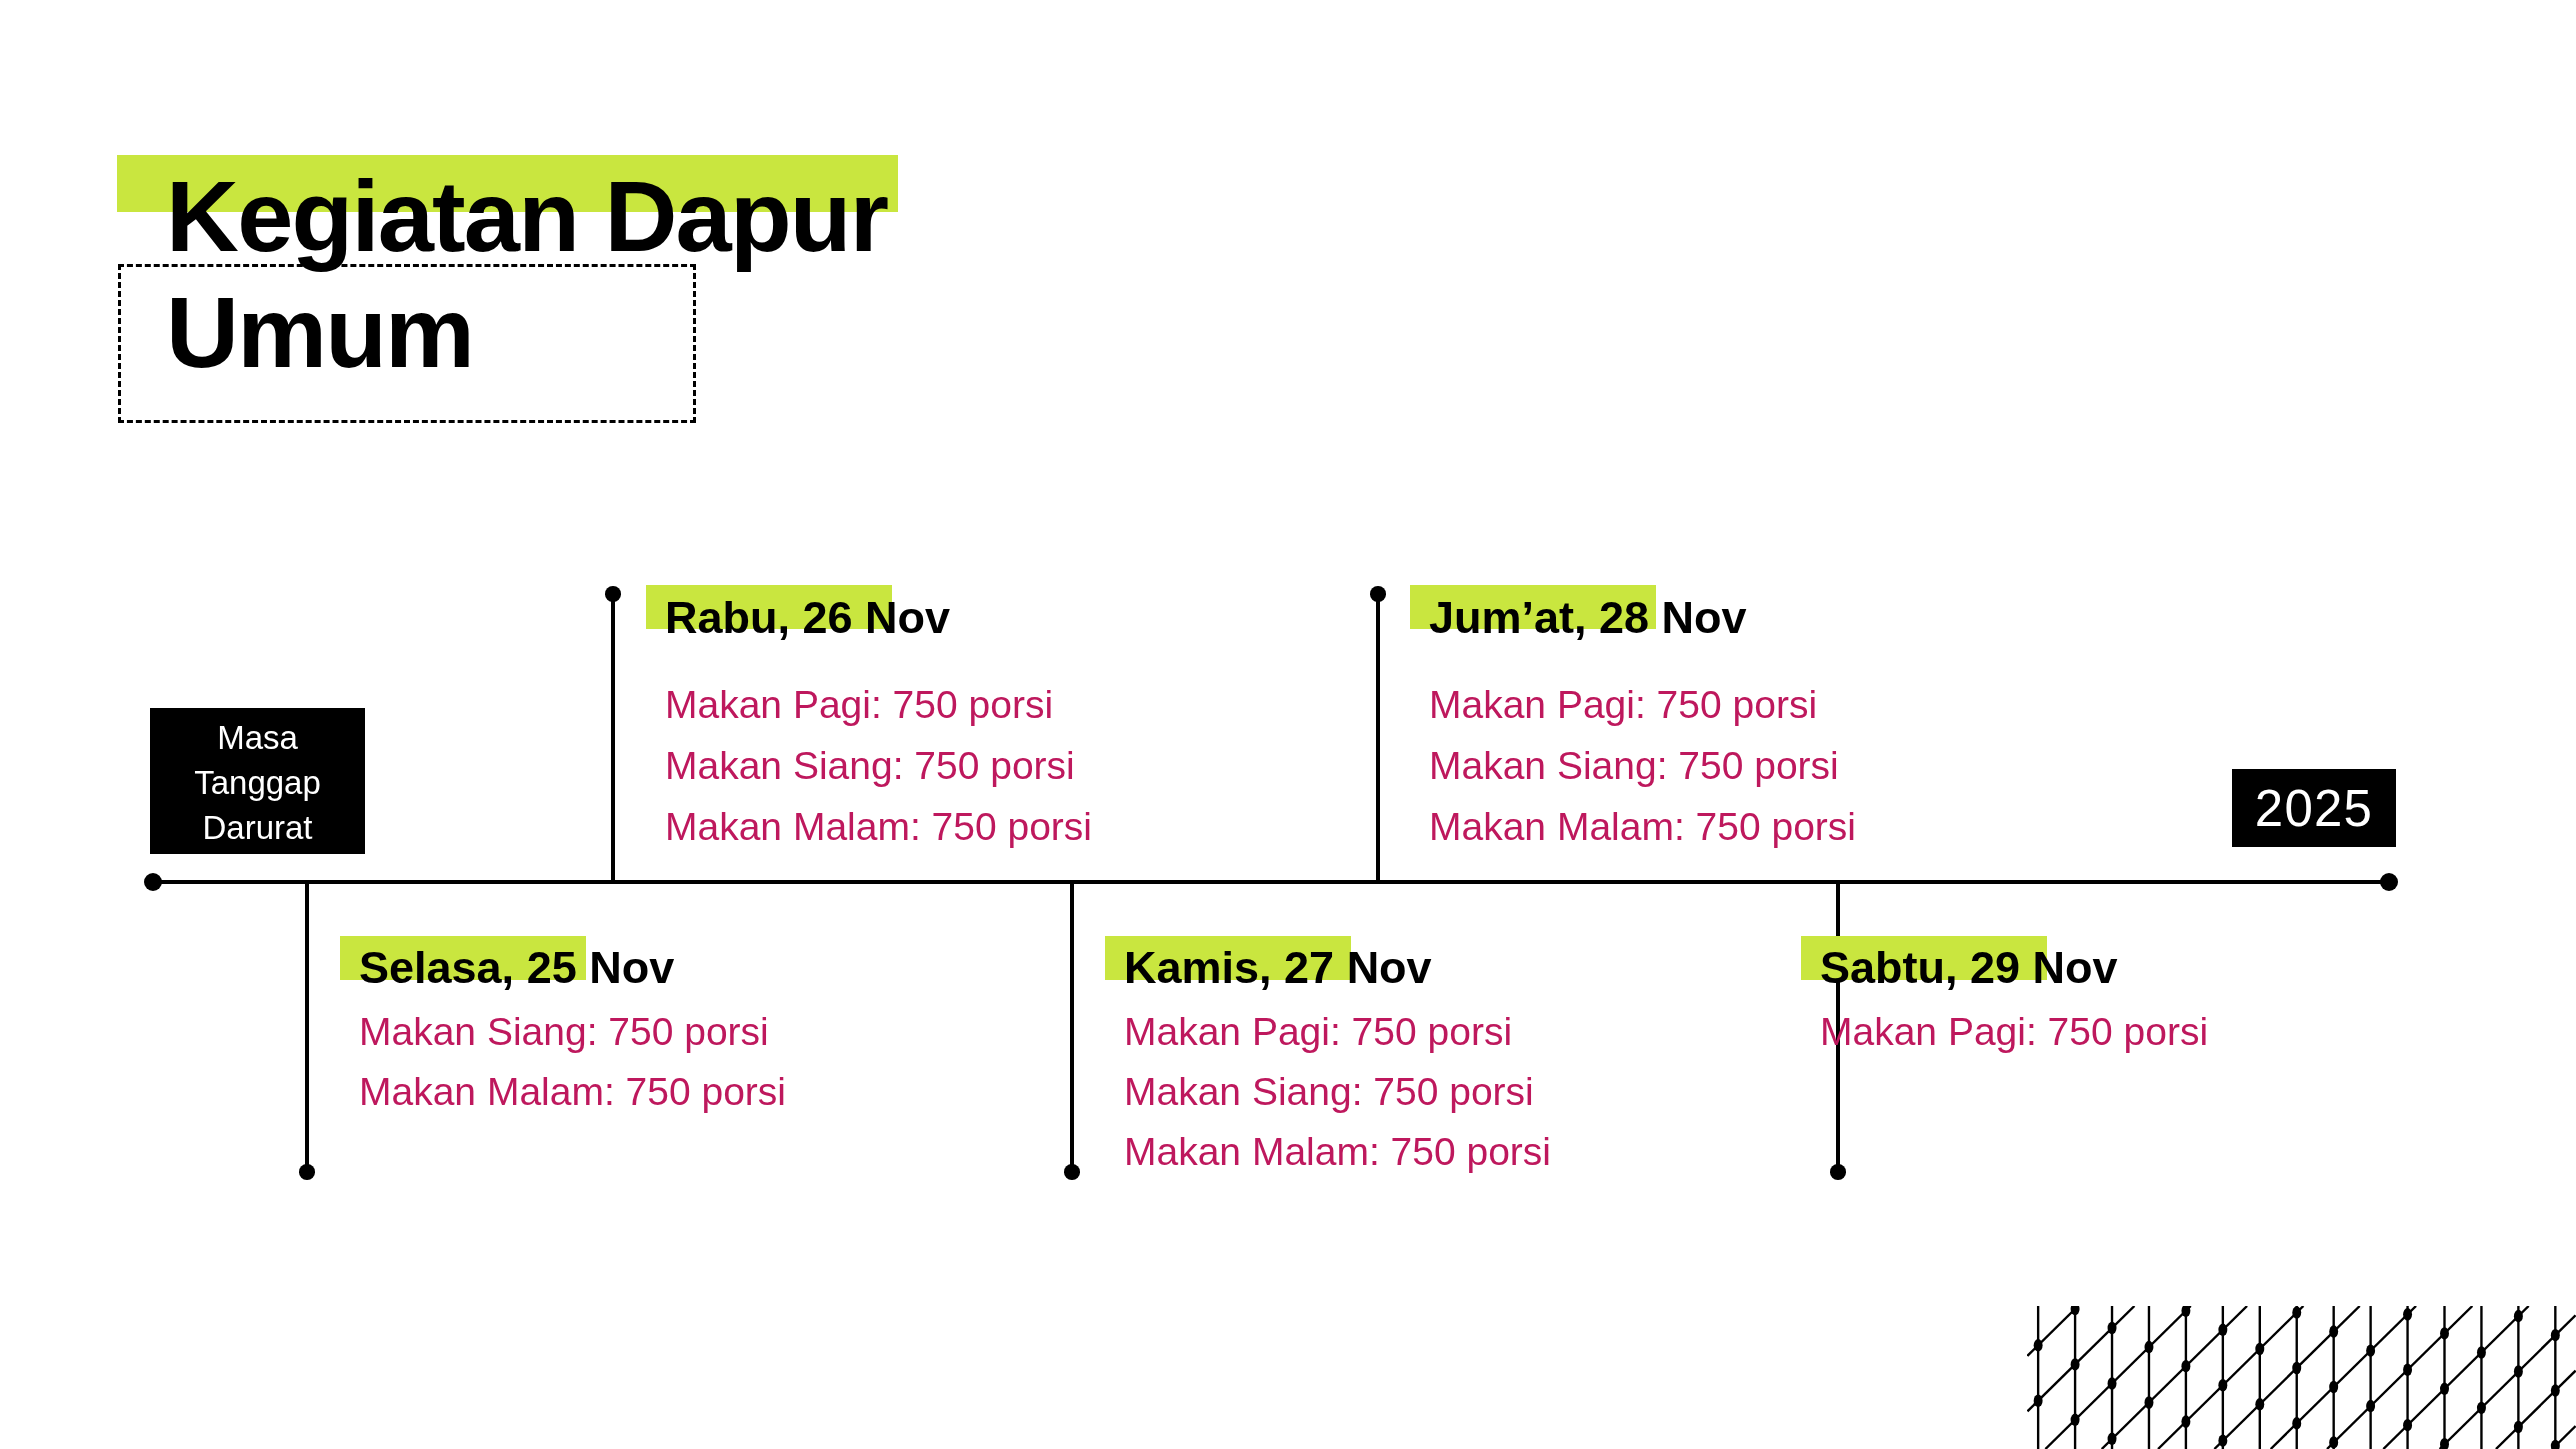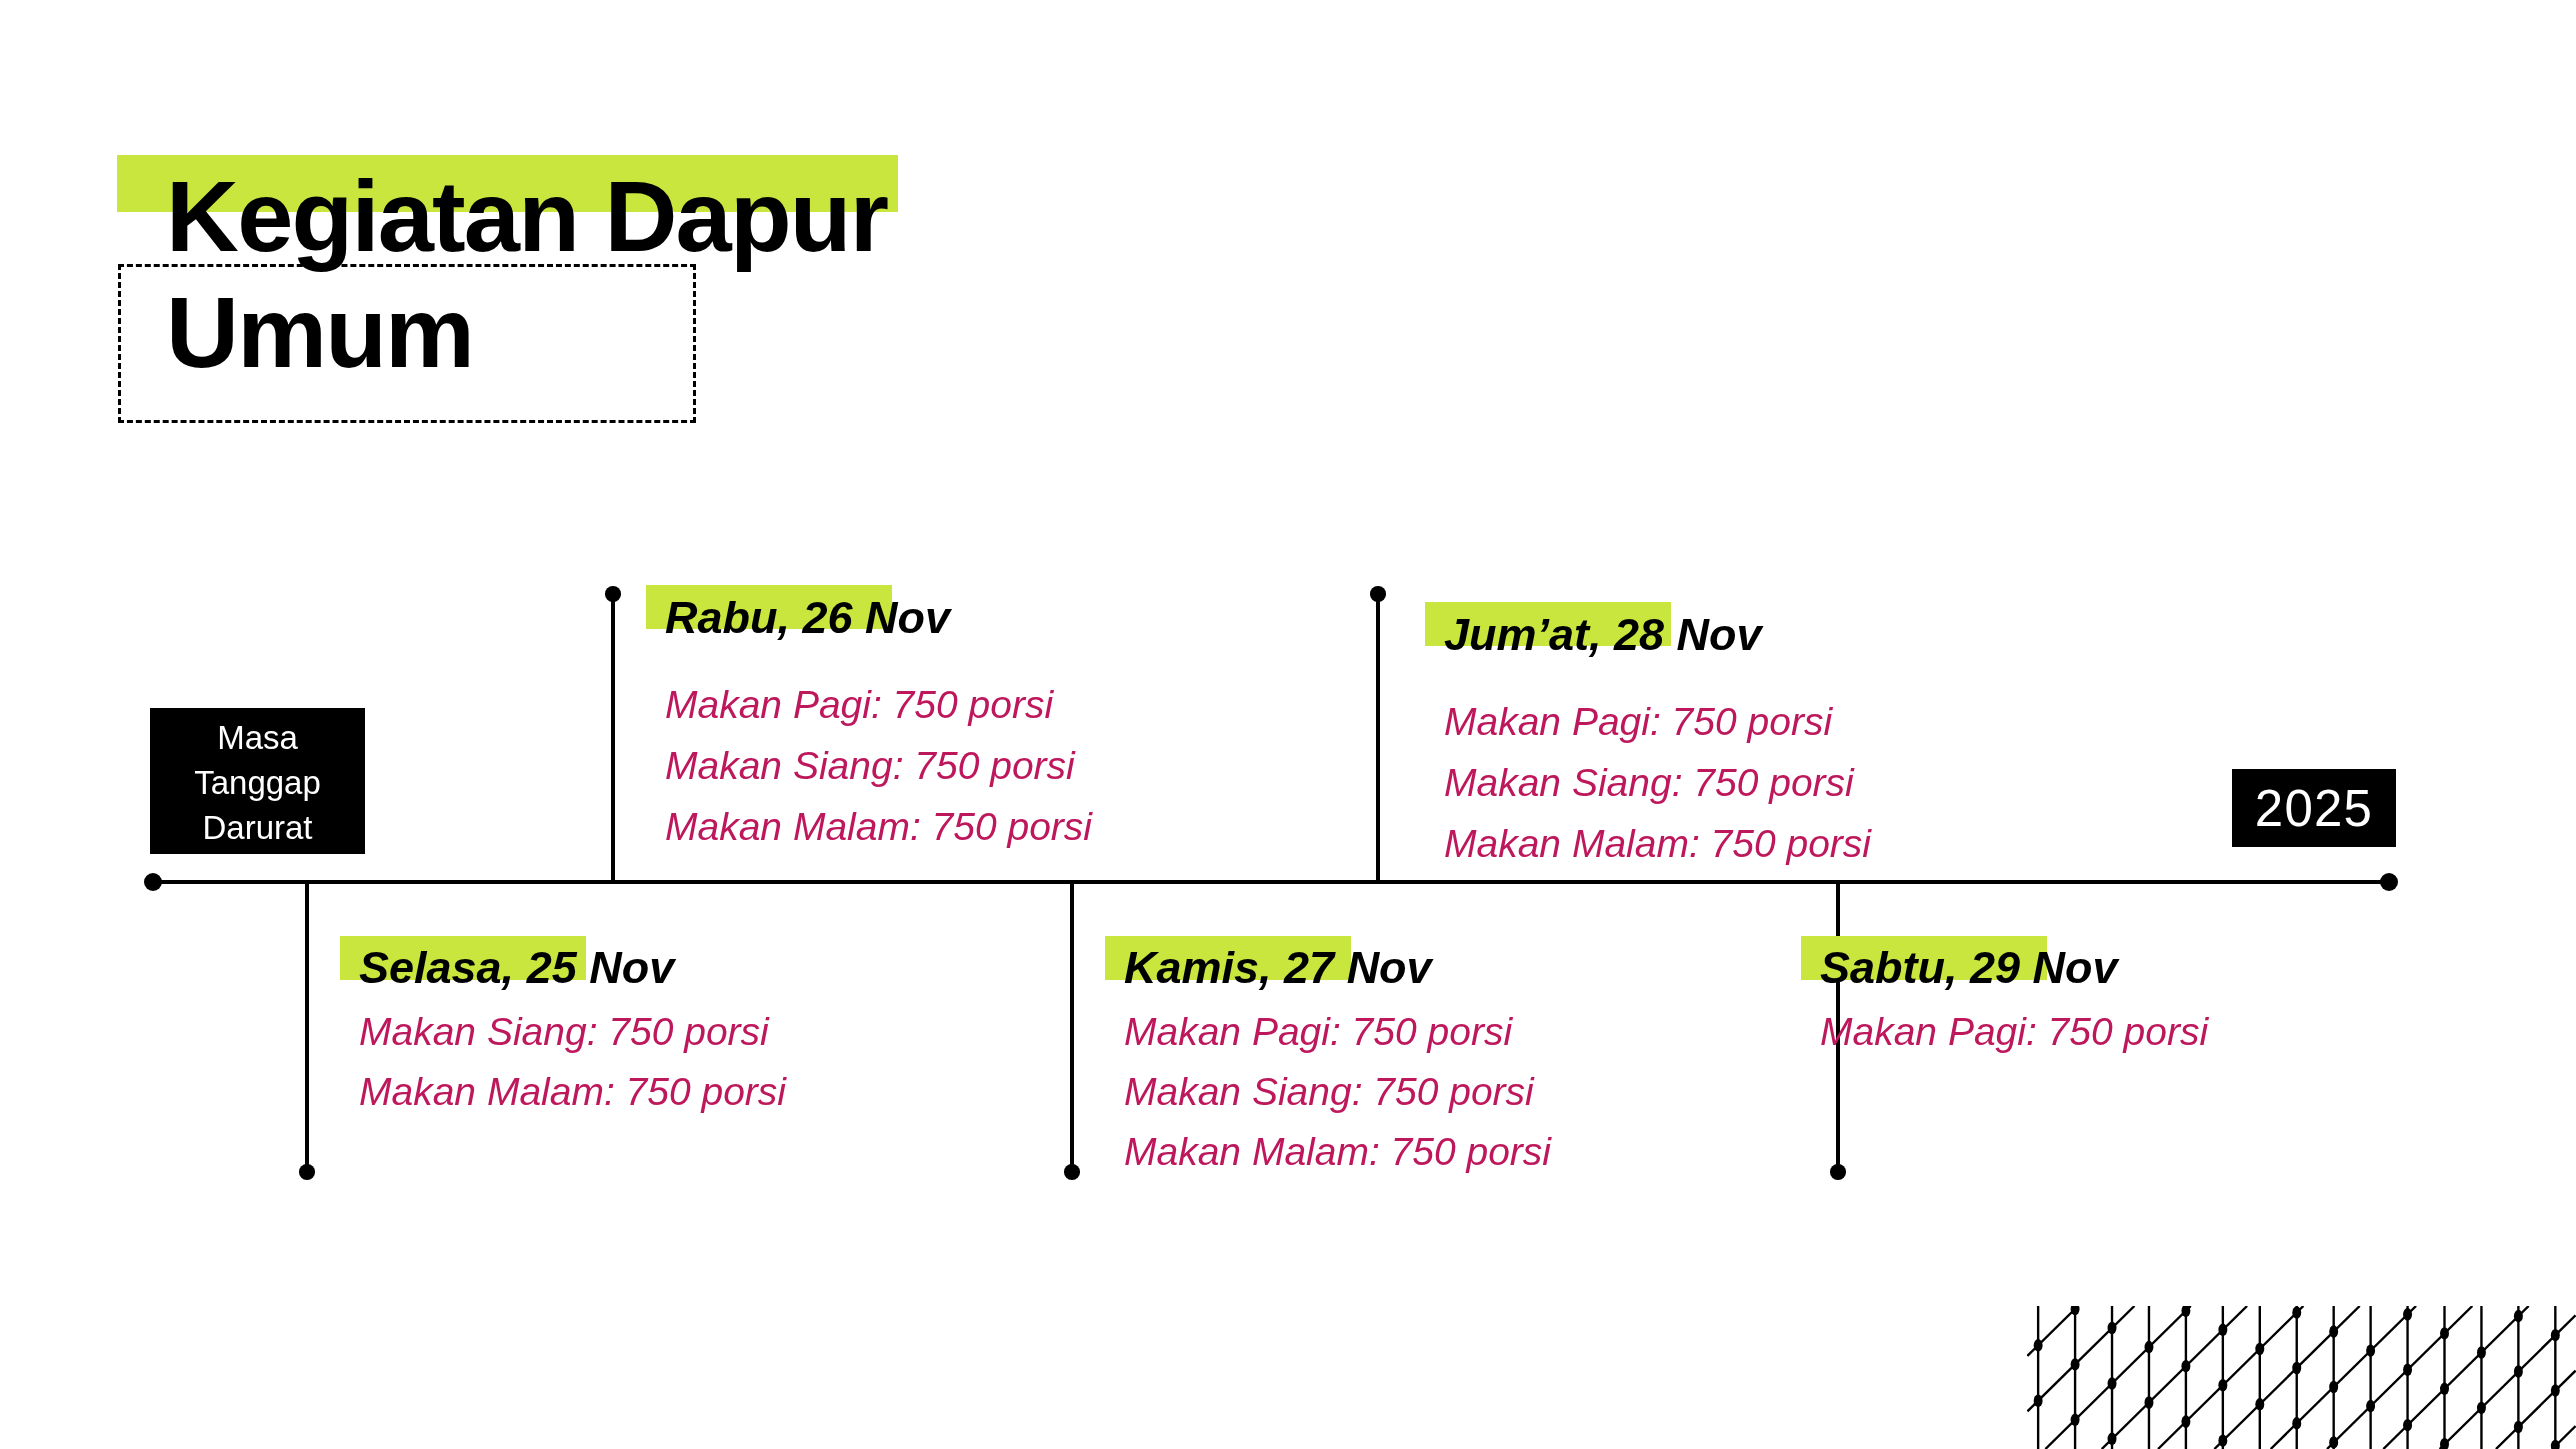--- a/index.html
+++ b/index.html
@@ -14,21 +14,21 @@
   .title-line{left:166px;font-size:101px;font-weight:800;letter-spacing:-1.8px;line-height:1;white-space:nowrap;}
   .title-line1{top:154px;margin-top:12px;}
   .title-line2{top:282px;}
   .dash-box{left:118px;top:264px;width:578px;height:159px;border:3px dashed #000;box-sizing:border-box;}
   
   .tl-line{left:153px;top:880px;width:2237px;height:4.2px;background:#000;}
   .tl-dot{width:18px;height:18px;border-radius:50%;background:#000;}
   .conn{width:3.6px;background:#000;}
   .conn-dot{width:15.5px;height:15.5px;border-radius:50%;background:#000;}
   
-  .event{width:572px;height:334px;font-style:italic;}
+  .event{width:572px;height:334px;}
   .ev-hl{position:absolute;left:33px;top:0;width:246px;height:44px;background:#C9E63F;}
   .ev-date{position:absolute;left:52px;font-size:45px;font-weight:800;line-height:1;white-space:nowrap;}
   .event.above .ev-date{top:10px;}
   .event.below .ev-date{top:9px;}
   .ev-meals{position:absolute;left:52px;font-size:39px;font-weight:400;color:#be185d;white-space:nowrap;}
   .event.above .ev-meals{top:89px;line-height:61px;}
   .event.below .ev-meals{top:66px;line-height:60px;}
   
   .era-box{left:150px;top:708px;width:215px;height:146px;background:#000;color:#fff;
     font-size:33px;line-height:45px;text-align:center;box-sizing:border-box;padding:7.2px 8.3px 0 8.3px;}
@@ -69,21 +69,21 @@
   <div class="abs event above" style="left:613px;top:585px;">
     <div class="ev-hl"></div>
     <div class="ev-date">Rabu, 26 Nov</div>
     <div class="ev-meals">
       <div>Makan Pagi: 750 porsi</div>
       <div>Makan Siang: 750 porsi</div>
       <div>Makan Malam: 750 porsi</div>
     </div>
   </div>
 
-  <div class="abs event above" style="left:1377px;top:602px;margin-left:15px;">
+  <div class="abs event above" style="left:1377px;top:585px;">
     <div class="ev-hl"></div>
     <div class="ev-date">Jum’at, 28 Nov</div>
     <div class="ev-meals">
       <div>Makan Pagi: 750 porsi</div>
       <div>Makan Siang: 750 porsi</div>
       <div>Makan Malam: 750 porsi</div>
     </div>
   </div>
 
   <div class="abs event below" style="left:307px;top:936px;">

